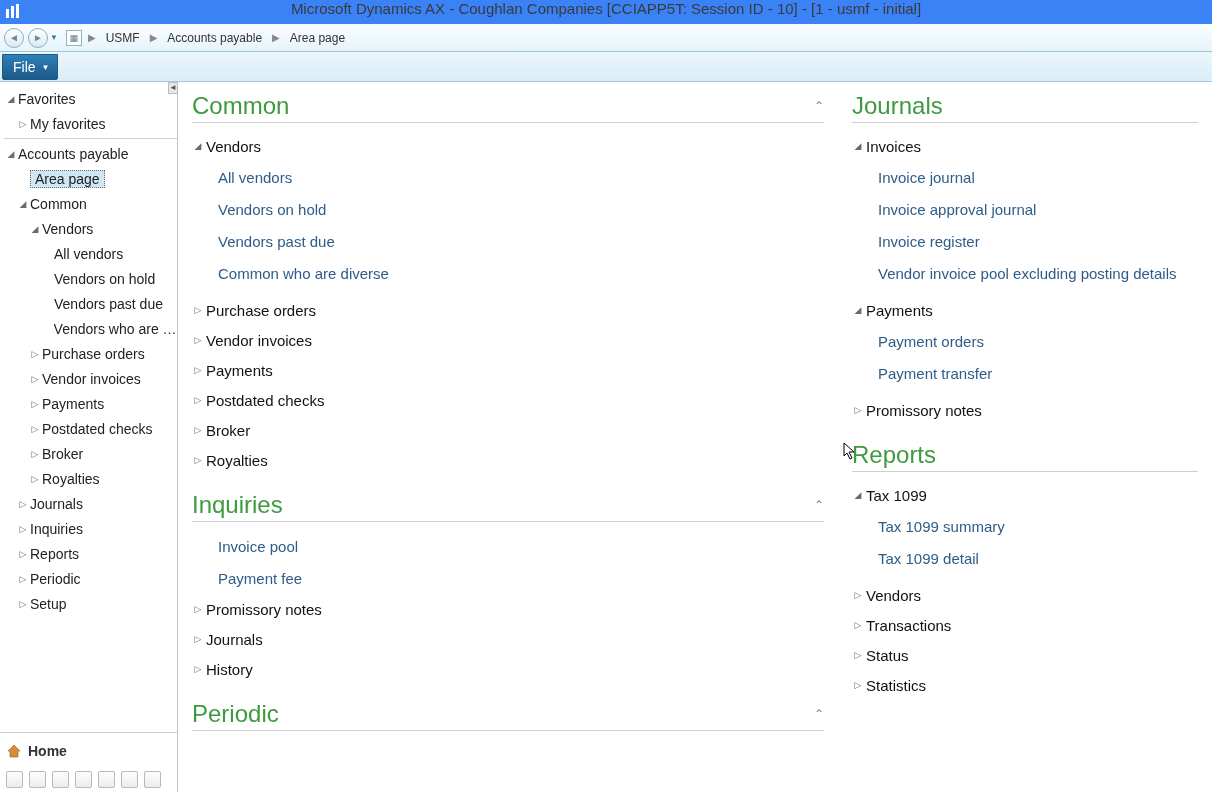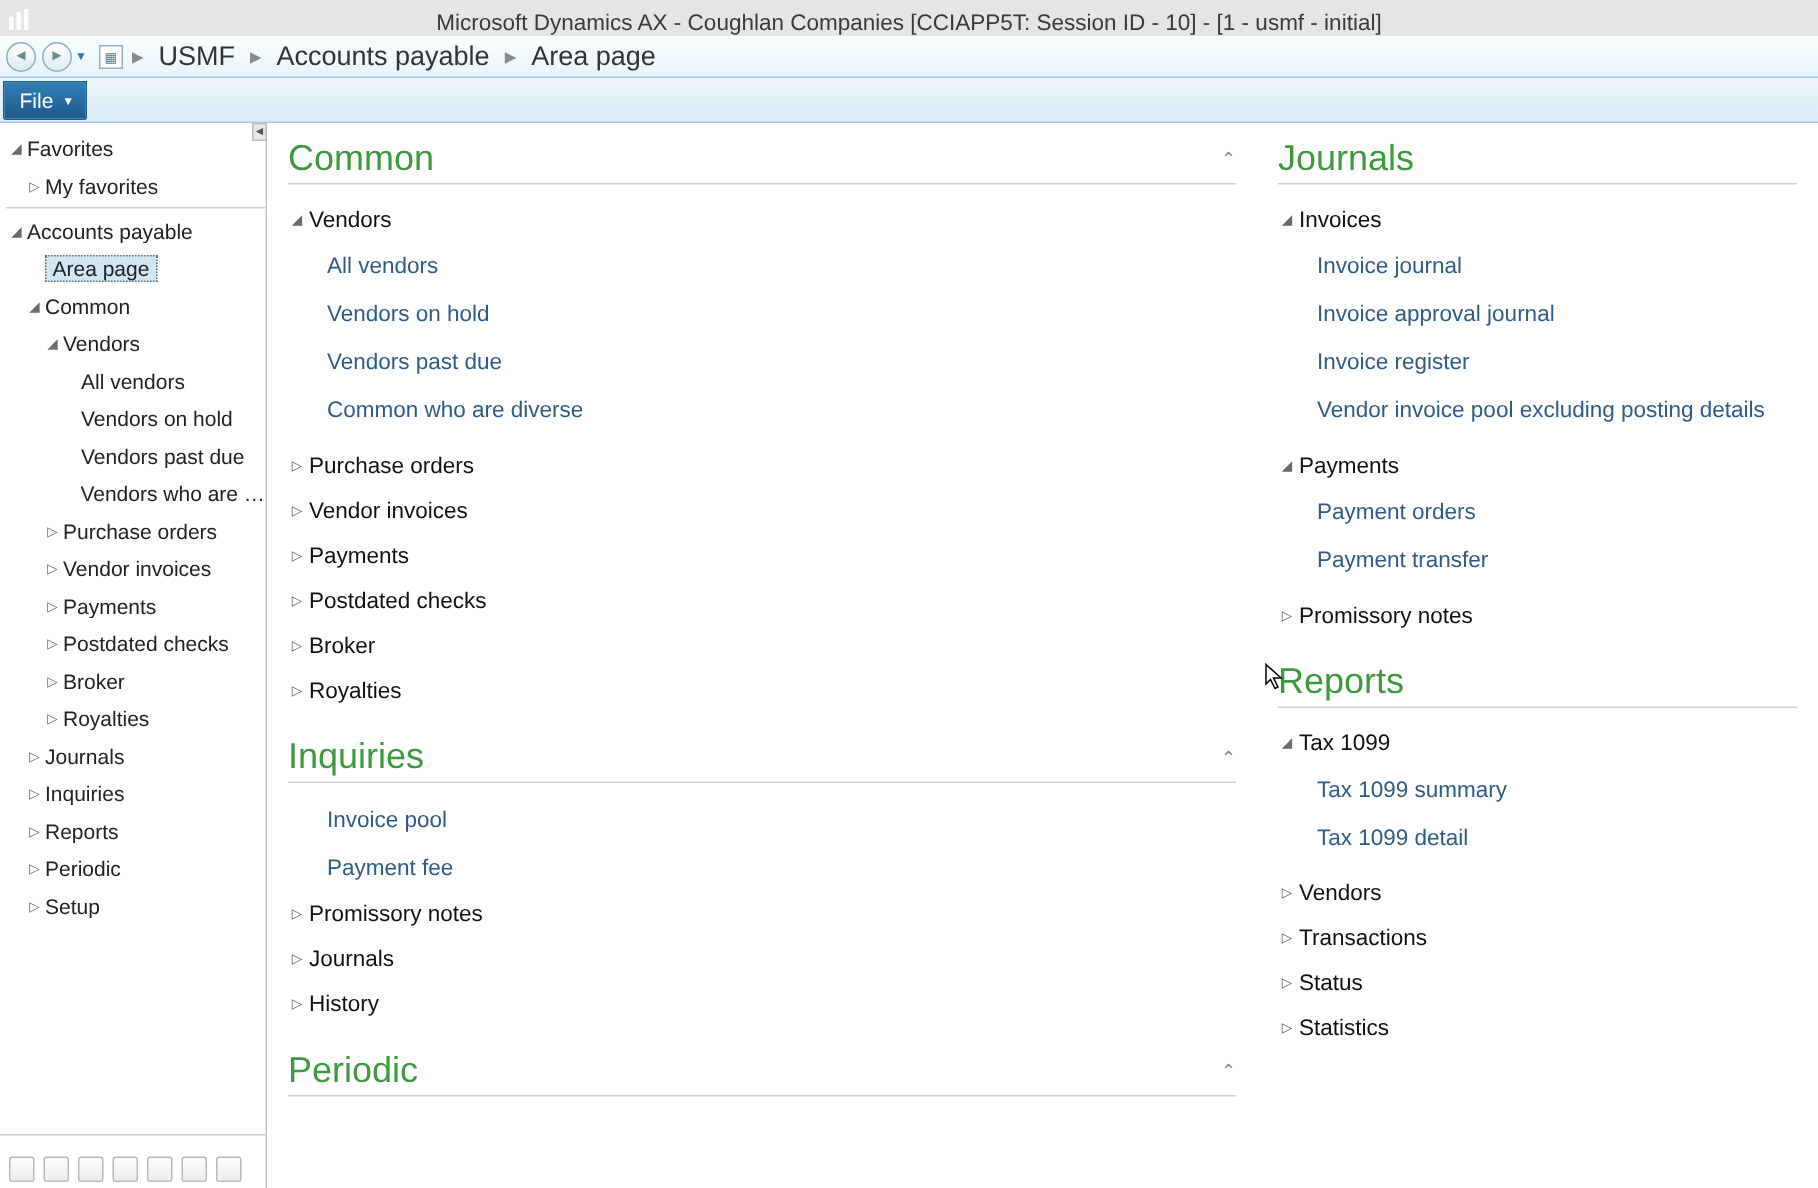--- a/index.html
+++ b/index.html
@@ -1,29 +1,29 @@
 <!DOCTYPE html>
 <html><head>
 <meta charset="utf-8">
 <style>
 * { box-sizing: border-box; margin: 0; padding: 0; font-family: "Segoe UI", Tahoma, sans-serif; }
 html, body { width: 1212px; height: 792px; overflow: hidden; background: #fff; }
 
 
-.titlebar { height: 24px; background: #e5e5e5; display: flex; align-items: flex-end; color: #222; font-size: 14px; position: relative; }
+.titlebar { height: 24px; background: #3b82f6; display: flex; align-items: flex-start; color: #222; font-size: 14px; position: relative; }
 .titlebar .logo { width: 22px; height: 22px; margin-left: 2px; display:flex; align-items:center; justify-content:center;}
 .titlebar .logo svg { width:16px; height:16px; }
 .titlebar .title-text { position:absolute; left:0; right:0; text-align:center; color:#3a3a3a; font-size:15px;}
 
 
 .navrow { height: 28px; background: linear-gradient(#fafeff,#e6f4fb); border-bottom:1px solid #9ec6da; display:flex; align-items:center; padding:0 4px; gap:4px; }
 .navrow .circ-btn { width:20px; height:20px; border:1px solid #8aaec0; border-radius:50%; background:linear-gradient(#fff,#dceaf0); display:flex; align-items:center; justify-content:center; font-size:10px; color:#6b8a98;}
 .navrow .dd-tiny { font-size:8px; color:#2d7aa0; margin-left:-2px; margin-right:4px;}
 .navrow .grid-icon { width:16px; height:16px; border:1px solid #8fb3c5; background:#fff; display:flex; align-items:center; justify-content:center; font-size:9px; color:#5a7d8d;}
-.navrow .crumb { font-size:18px; color:#333; padding:0 4px; }
+.navrow .crumb { font-size:12px; color:#333; padding:0 4px; }
 .navrow .crumb.sep { color:#888; font-size:10px; padding:0 2px;}
 
 
 .ribbonrow { height:30px; background: linear-gradient(#ecf6fb,#d9edf6); border-bottom:1px solid #a7c9db; display:flex; align-items:flex-start;}
 .file-btn { height:26px; margin-top:2px; margin-left:2px; background: linear-gradient(#2f7fb6,#1c5a8a); color:#fff; font-size:14px; padding:0 8px 0 10px; display:flex; align-items:center; gap:6px; border:1px solid #1c5a8a; border-bottom-left-radius:2px; border-bottom-right-radius:2px;}
 .file-btn .tri { font-size:8px; }
 
 
 .client { display:flex; height: calc(792px - 24px - 28px - 30px); }
 
@@ -183,20 +183,28 @@
       <div class="node indent1">
           <span class="tw">▷</span>
           <span class="lbl">Periodic</span>
         </div>
       <div class="node indent1">
           <span class="tw">▷</span>
           <span class="lbl">Setup</span>
         </div>
     </div>
     <div class="sidebar-bottom">
+      <div class="home-row">
+        <span class="home-icon">
+          <svg viewBox="0 0 16 16">
+              <polygon points="8,2 14,8 12,8 12,14 4,14 4,8 2,8" fill="#d98b3a" stroke="#9a5a1e" stroke-width="0.6"></polygon>
+            </svg>
+        </span>
+        <span>Home</span>
+      </div>
       <div class="iconstrip">
         <div class="ic"></div>
         <div class="ic"></div>
         <div class="ic"></div>
         <div class="ic"></div>
         <div class="ic"></div>
         <div class="ic"></div>
         <div class="ic"></div>
       </div>
     </div>

